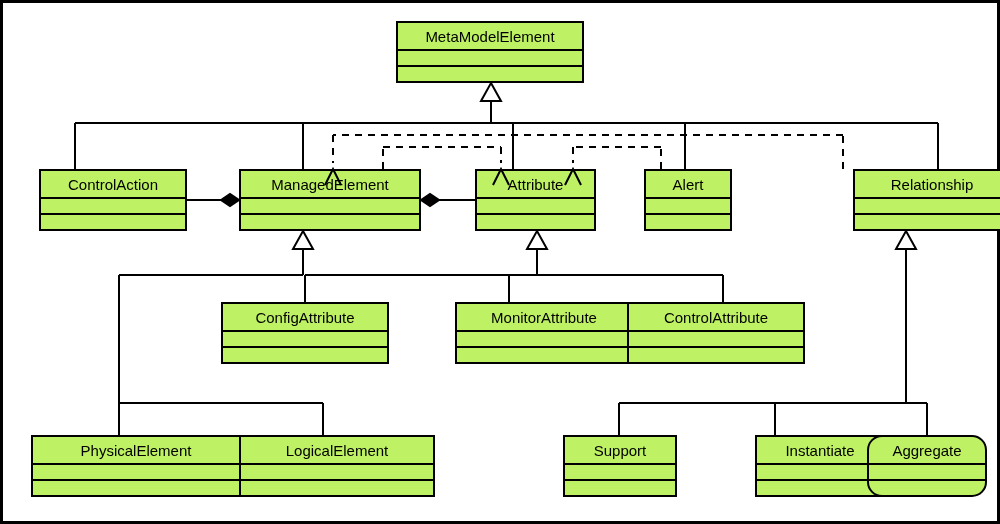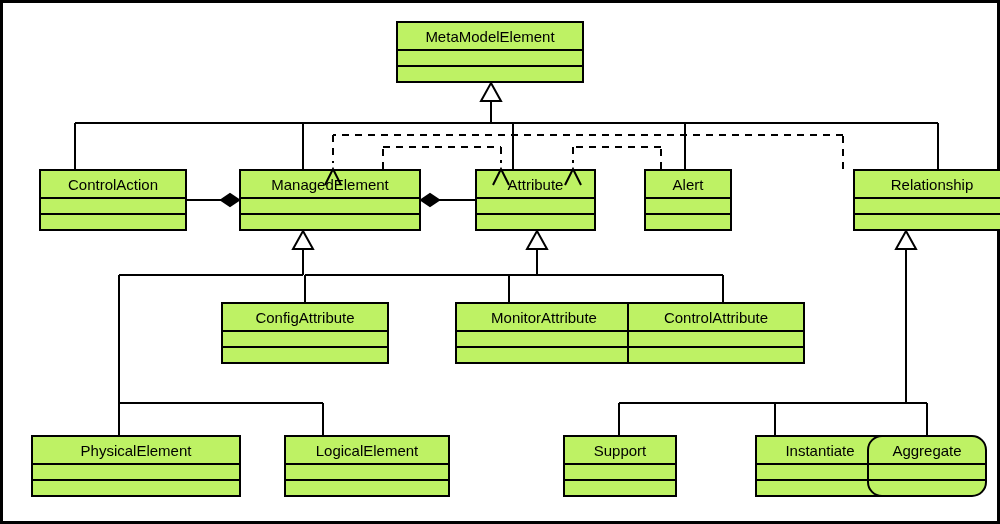--- a/index.html
+++ b/index.html
@@ -96,21 +96,21 @@
     <div class="name">ControlAttribute</div>
     <div class="sec1"></div>
     <div class="sec2"></div>
   </div>
 
   <div class="cls" style="left:28px; top:432px; width:210px;">
     <div class="name">PhysicalElement</div>
     <div class="sec1"></div>
     <div class="sec2"></div>
   </div>
-  <div class="cls" style="left:236px; top:432px; width:166px;margin-left:45px;">
+  <div class="cls" style="left:236px; top:432px; width:196px;">
     <div class="name">LogicalElement</div>
     <div class="sec1"></div>
     <div class="sec2"></div>
   </div>
   <div class="cls" style="left:560px; top:432px; width:114px;">
     <div class="name">Support</div>
     <div class="sec1"></div>
     <div class="sec2"></div>
   </div>
   <div class="cls" style="left:706px; top:432px; width:130px;margin-left:46px;">

